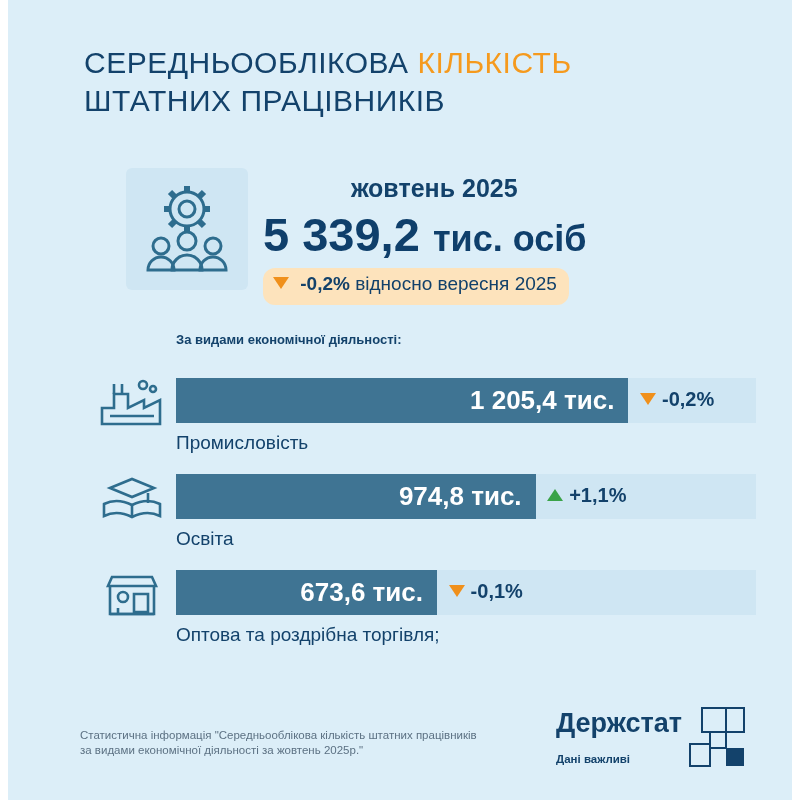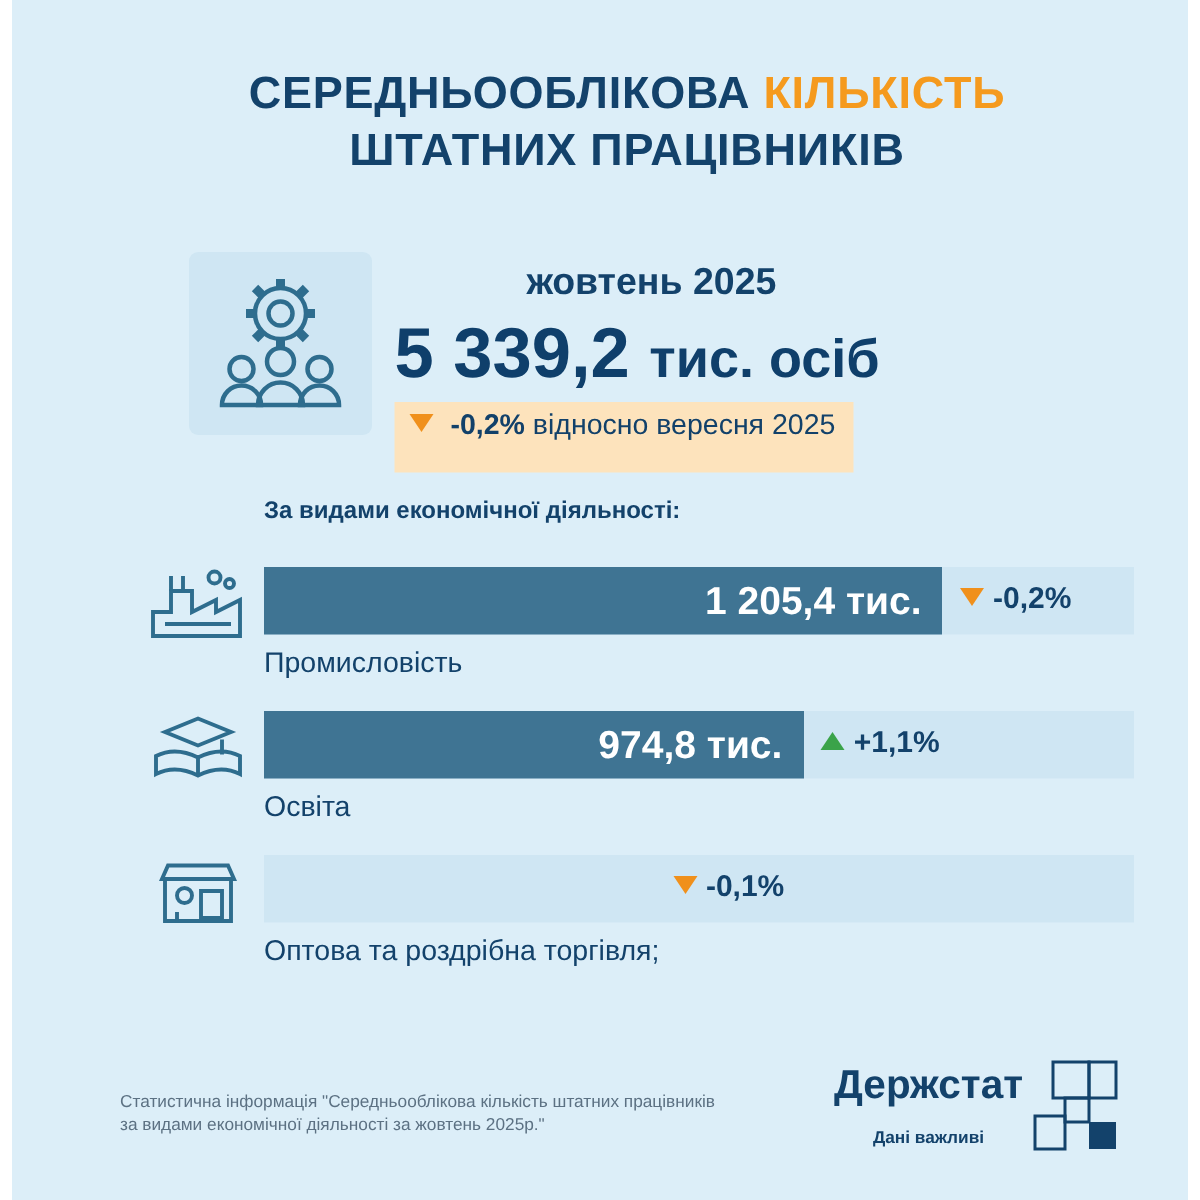--- a/index.html
+++ b/index.html
@@ -29,26 +29,25 @@
     background: #dceef8;
   }
 
   
   .title-block {
     position: absolute;
     left: 76px; top: 44px; right: 40px;
   }
   .title-line {
     font-size: 30px;
-    font-weight: bold;
+    font-weight: normal;
     letter-spacing: 0.5px;
     line-height: 38px;
     color: #13426b;
     white-space: nowrap;
-    text-align: center;
   }
   .title-accent { color: #f59a1e; }
 
   
   .hero-icon-box {
     position: absolute;
     left: 118px; top: 168px;
     width: 122px; height: 122px;
     background: #cfe6f3;
     border-radius: 6px;
@@ -72,22 +71,22 @@
     font-weight: bold;
     color: #0f3f6b;
     letter-spacing: 0px;
     white-space: nowrap;
   }
   .hero-value .unit { font-size: 36px; font-weight: bold; }
   .hero-change {
     margin-top: 6px;
     display: inline-block;
     background: #fde3bc;
-    padding: 5px 12px 20px 10px;
-    border-radius: 0;
+    padding: 5px 12px 10px 10px;
+    border-radius: 12px;
     font-size: 19px;
     color: #12416a;
     white-space: nowrap;
   }
   .hero-change .pct { font-weight: bold; }
 
   
   .arr {
     display: inline-block;
     width: 0; height: 0;
@@ -102,21 +101,21 @@
   .arr.up {
     border-left: 8px solid transparent;
     border-right: 8px solid transparent;
     border-bottom: 12px solid #3aa349;
   }
 
   
   .section-title {
     position: absolute;
     left: 168px; top: 332px;
-    font-size: 16px; font-weight: bold;
+    font-size: 13px; font-weight: bold;
     color: #13426b;
   }
 
   
   .row {
     position: absolute;
     left: 80px; right: 36px;
   }
   .row-1 { top: 378px; }
   .row-2 { top: 474px; }
@@ -170,21 +169,20 @@
     position: absolute;
     left: 72px; top: 728px;
     width: 440px;
     font-size: 11.5px;
     line-height: 15px;
     color: #5c7183;
   }
   .logo {
     position: absolute;
     right: 110px; top: 708px;
-    text-align: center;
   }
   .logo-name {
     font-size: 27px; font-weight: bold;
     color: #13426b;
     letter-spacing: 0px;
   }
   .logo-tag {
     font-size: 11.5px; font-weight: bold;
     color: #13426b;
     margin-top: 14px;
@@ -310,20 +308,23 @@
             <path d="M12 18h48l-4-9H16z"></path>
             <path d="M14 18v28h44V18"></path>
             <circle cx="27" cy="29" r="5"></circle>
             <path d="M38 26h14v18H38z"></path>
             <line x1="14" y1="46" x2="58" y2="46"></line>
             <path d="M22 40v6"></path>
           </g>
         </svg>
       </div>
       <div class="row-track">
+        <div class="row-bar" style="width:45%">
+          <span class="bar-value">673,6 тис.</span>
+        </div>
         <div class="row-delta" style="left:47%">
           <span class="arr down"></span><span>-0,1%</span>
         </div>
       </div>
       <div class="row-label">
         <div>Оптова та роздрібна торгівля;</div>
       </div>
     </div>
 
     <div class="footer-note">

